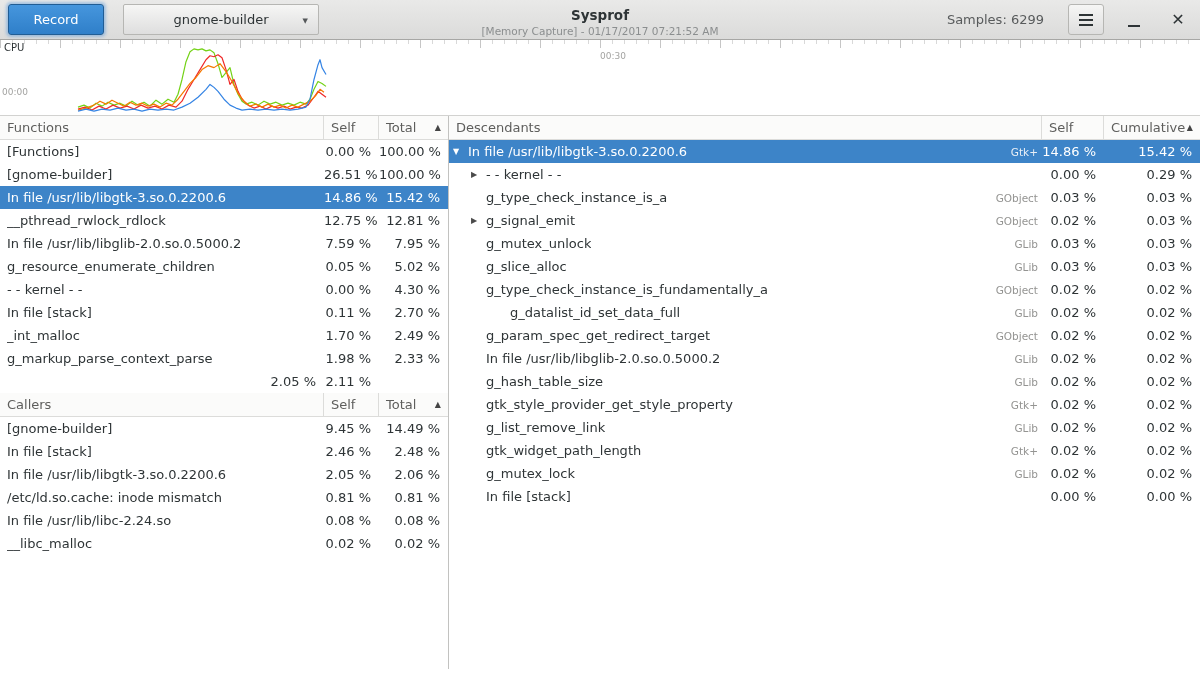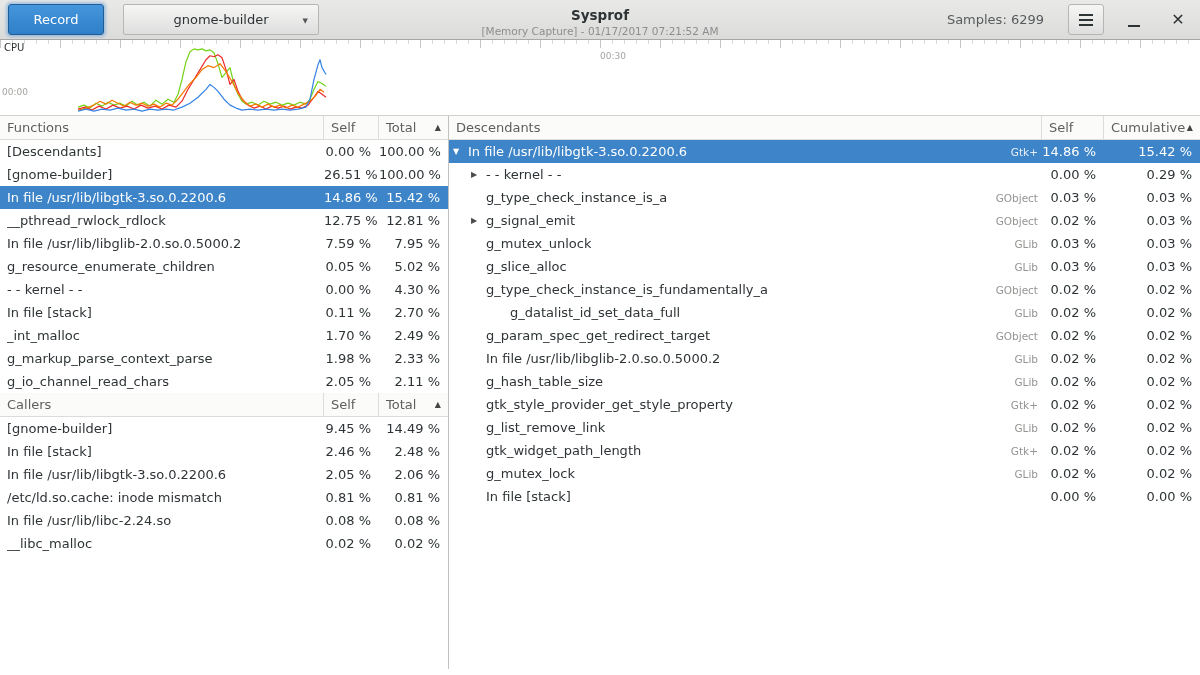--- a/index.html
+++ b/index.html
@@ -119,21 +119,21 @@
             <span>Self</span>
           </div>
           <div class="th">
             <span>Total</span>
             <span class="sort">▲</span>
           </div>
         </div>
       <div id="functions-body">
           <div class="tr left-grid">
             <div class="td name-cell">
-              <span class="fname">[Descendants]</span>
+              <span class="fname">[Functions]</span>
             </div>
             <div class="td num">0.00 %</div>
             <div class="td num">100.00 %</div>
           </div>
           <div class="tr left-grid">
             <div class="td name-cell">
               <span class="fname">[gnome-builder]</span>
             </div>
             <div class="td num">26.51 %</div>
             <div class="td num">100.00 %</div>
@@ -188,23 +188,20 @@
             <div class="td num">2.49 %</div>
           </div>
           <div class="tr left-grid">
             <div class="td name-cell">
               <span class="fname">g_markup_parse_context_parse</span>
             </div>
             <div class="td num">1.98 %</div>
             <div class="td num">2.33 %</div>
           </div>
           <div class="tr left-grid">
-            <div class="td name-cell">
-              <span class="fname">g_io_channel_read_chars</span>
-            </div>
             <div class="td num">2.05 %</div>
             <div class="td num">2.11 %</div>
           </div>
         </div>
     </div>
     <div>
       <div class="thead left-grid" id="callers-head">
           <div class="th">
             <span>Callers</span>
           </div>

